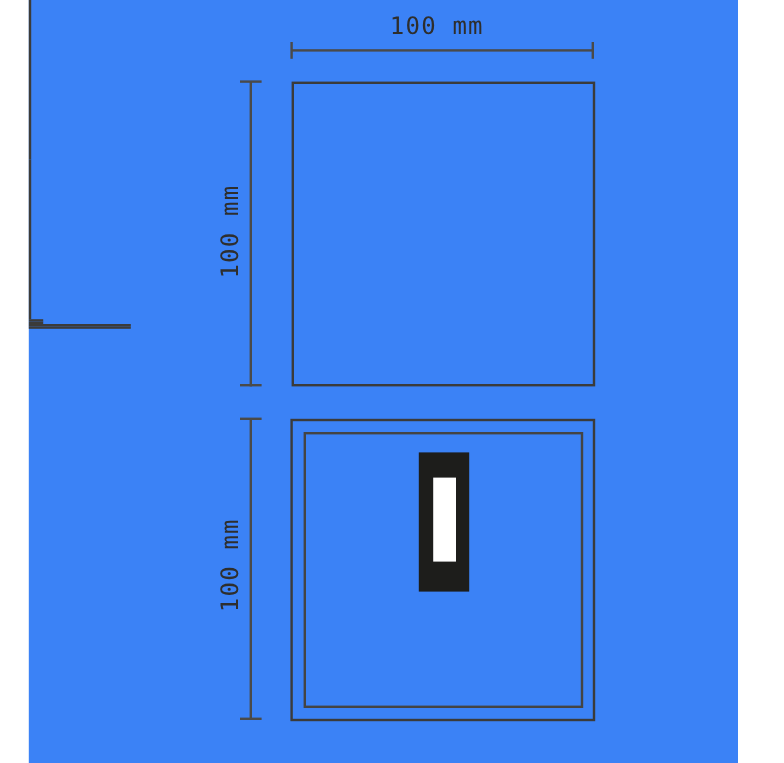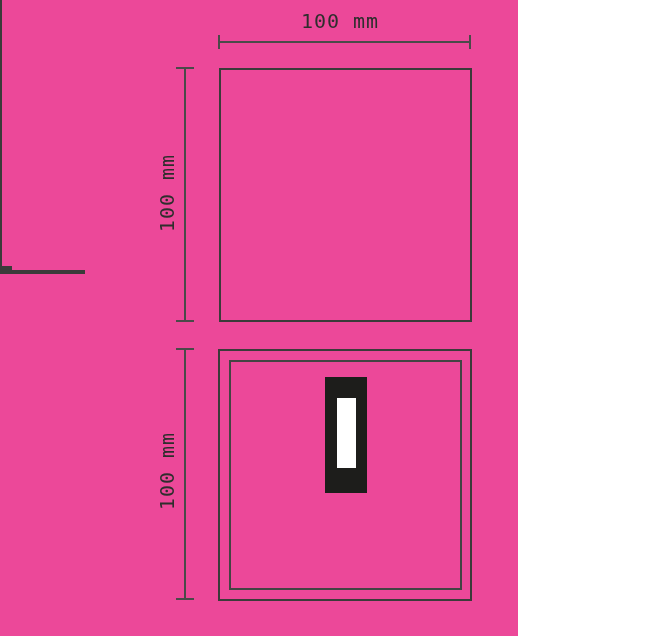--- a/index.html
+++ b/index.html
@@ -6,23 +6,24 @@
     margin: 0;
     padding: 0;
     background: #ffffff;
     width: 653px;
     height: 636px;
     overflow: hidden;
     font-family: "DejaVu Sans Mono", "Liberation Mono", monospace;
   }
   .canvas {
     position: relative;
-    width: 518px;
+    width: 591px;
     height: 636px;
-    background: #ec4899;
+    background: #3b82f6;
+    margin-left: 24px;
   }
   
   .hline, .vline, .tick-h, .tick-v, .rect, .fill-rect { position: absolute; }
   .hline  { height: 2px; background: #4a4a49; }
   .vline  { width: 2px;  background: #4a4a49; }
   .edge-h { height: 2px; background: #3b3b3a; }
   .edge-v { width: 2px;  background: #3b3b3a; }
   .tick-v { width: 2px;  height: 14px; background: #4a4a49; }
   .tick-h { width: 18px; height: 2px;  background: #4a4a49; }
   .rect   { border: 2px solid #3b3b3a; background: transparent; box-sizing: border-box; }

